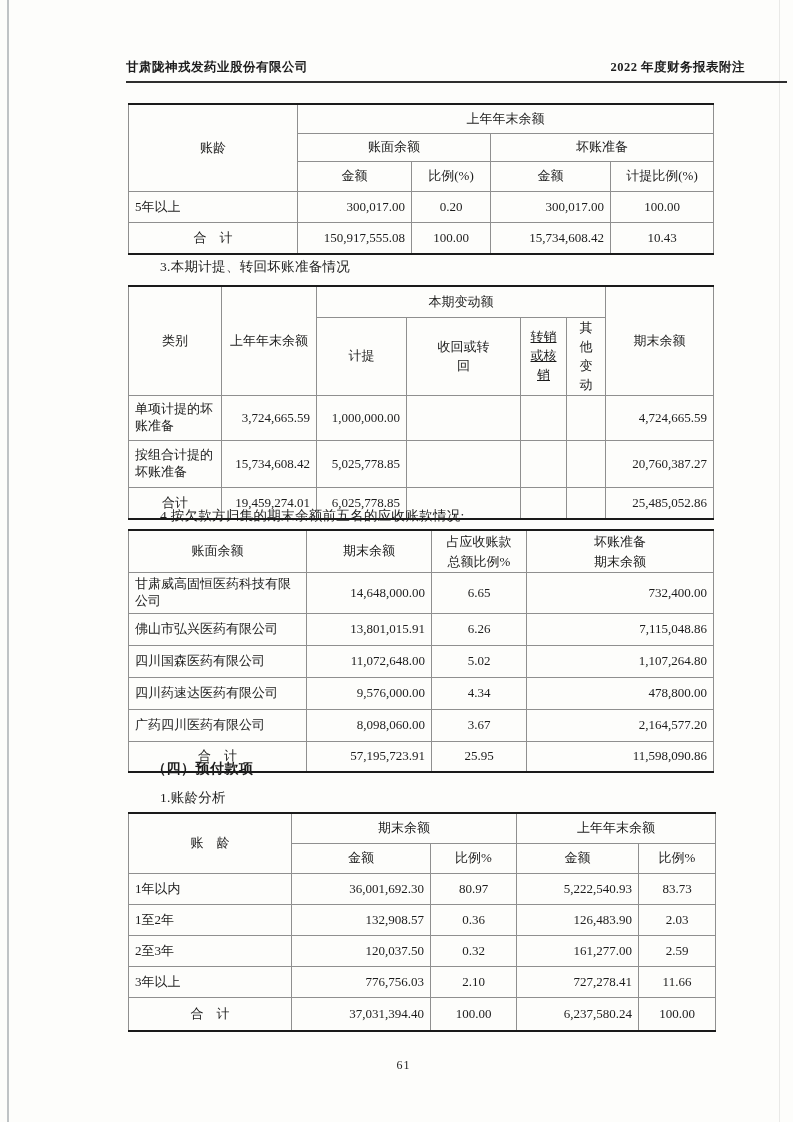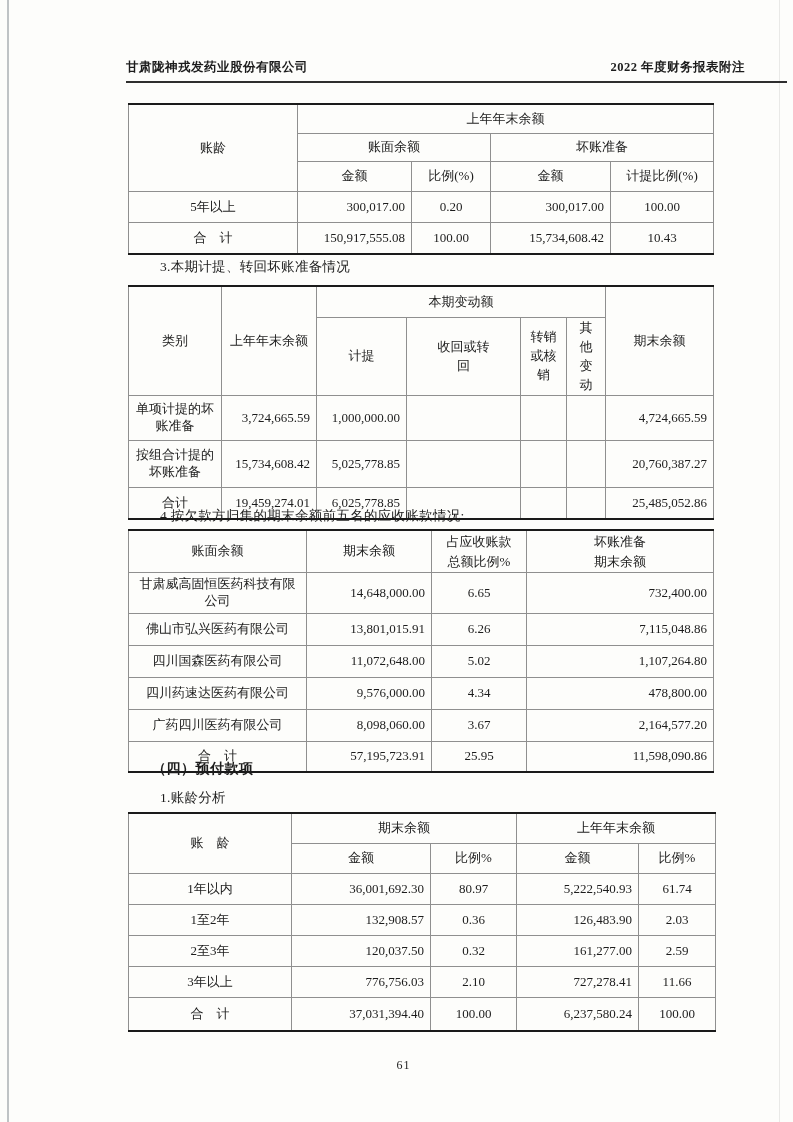--- a/index.html
+++ b/index.html
@@ -27,27 +27,27 @@
     border-collapse:collapse;table-layout:fixed;
     font-size:13px;
     border-top:2.5px solid #1a1a1a;border-bottom:2.5px solid #1a1a1a;
   }
   table.tbl th,table.tbl td{
     border:1px solid #8f8f8f;font-weight:normal;
     padding:1px 6px;line-height:1.3;vertical-align:middle;
     overflow:hidden;
   }
   table.tbl th{text-align:center;}
-  td.lbl{text-align:center;padding-left:8px;}
+  td.lbl{text-align:left;padding-left:8px;}
   td.ctr{text-align:center;}
   td.num{text-align:right;padding-right:8px;}
   td.pct{text-align:center;}
   
   .w1{display:inline-block;max-width:1.35em;line-height:1.45;}
-  .w2{display:inline-block;max-width:2.45em;line-height:1.45;}
+  .w2{display:inline-block;max-width:2.45em;line-height:1.45;text-decoration:underline;}
   .w4{display:inline-block;max-width:4.45em;line-height:1.45;}
   .w45{display:inline-block;max-width:4.5em;line-height:1.5;}
   .w5{display:inline-block;max-width:5.5em;line-height:1.5;}
 
   .note-text{font-size:13.5px;letter-spacing:.3px;}
   .section-heading{font-size:14px;font-weight:bold;letter-spacing:.5px;}
   .page-number{left:0;right:0;top:1058px;text-align:center;font-size:12px;letter-spacing:1px;padding-left:14px;}
 </style>
 </head>
 <body>
@@ -231,21 +231,21 @@
     <th style="height:27px">金额</th>
     <th>比例%</th>
     <th>金额</th>
     <th>比例%</th>
   </tr>
   <tr>
     <td class="lbl" style="height:28px">1年以内</td>
     <td class="num">36,001,692.30</td>
     <td class="pct">80.97</td>
     <td class="num">5,222,540.93</td>
-    <td class="pct">61.74</td>
+    <td class="pct">83.73</td>
   </tr>
   <tr>
     <td class="lbl" style="height:28px">1至2年</td>
     <td class="num">132,908.57</td>
     <td class="pct">0.36</td>
     <td class="num">126,483.90</td>
     <td class="pct">2.03</td>
   </tr>
   <tr>
     <td class="lbl" style="height:28px">2至3年</td>

